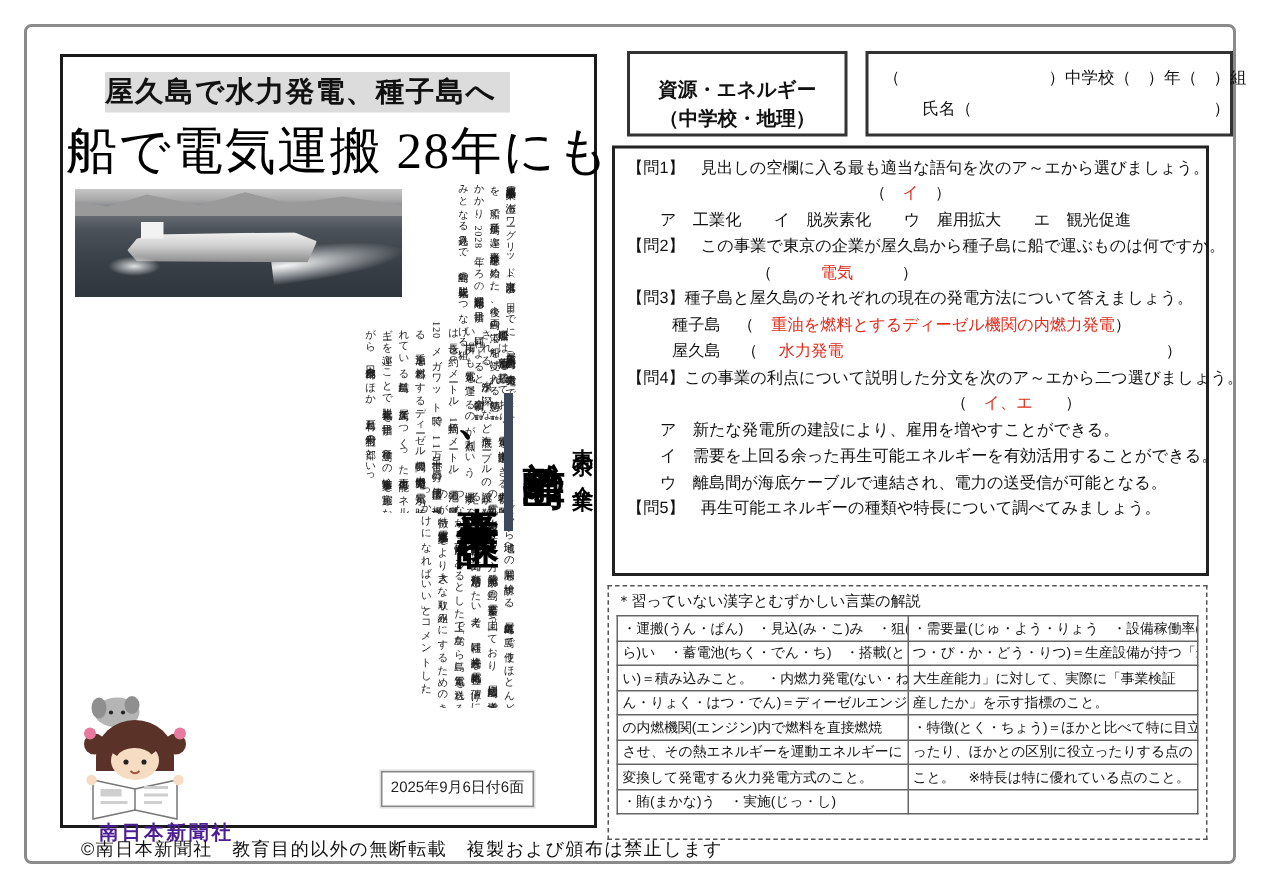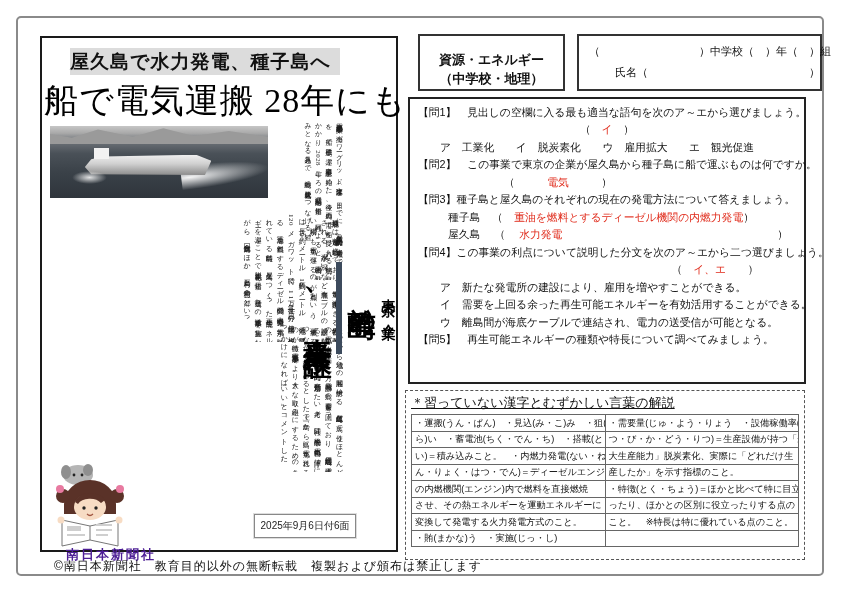--- a/index.html
+++ b/index.html
@@ -66,32 +66,32 @@
     border:2px solid #333; padding:8px 0 0 10px; font-size:11px; color:#111; }
   .name-box .row1 { white-space:nowrap; }
   .name-box .row2 { display:flex; margin-top:6px; padding-left:26px;text-align:center; }
   .name-box .row2 .sp { flex:1; }
 
   .questions-box { position:absolute; left:408px; top:97px; width:398px; height:287px;
     border:2px solid #222; padding:5px 8px; font-size:10.8px; line-height:1.62; color:#111; }
   .q-line { white-space:nowrap; }
   .ans-center { text-align:center; }
   .ans-q2 { padding-left:86px; }
-  .ans-q4 { padding-left:216px;text-align:center; }
+  .ans-q4 { padding-left:216px; }
   .opt { padding-left:22px; white-space:nowrap; }
   .red { color:#e02a1a; }
   .q3row { display:flex; padding-left:30px; white-space:nowrap; }
   .q3row .gap { width:14px; }
   .q3row .sp { flex:1; }
   .q3row.r0 .close { margin-right:42px; }
   .q3row.r1 .close { margin-right:8px; }
 
   .vocab-box { position:absolute; left:405px; top:390px; width:400px; height:170px;
     border:1.5px dashed #555; padding:3px 5px; background:#fff; }
-  .vocab-title { font-size:13px; color:#111; margin-bottom:2px;text-decoration:underline; }
+  .vocab-title { font-size:10px; color:#111; margin-bottom:2px; }
   .vocab-table { width:100%; border-collapse:collapse; table-layout:fixed; }
   .vocab-table td { border:1px solid #666; font-size:9.2px; line-height:1.1; height:16.5px;
     padding:1px 3px; white-space:nowrap; overflow:hidden; color:#111; }
 
   .footer-note { position:absolute; left:54px; top:558px; font-size:12px; color:#111; letter-spacing:1px; }
 </style>
 </head>
 <body>
 
 <div id="canvas">
@@ -211,21 +211,21 @@
           <tr>
             <td>・運搬(うん・ぱん)　・見込(み・こ)み　・狙(ね</td>
             <td>・需要量(じゅ・よう・りょう　・設備稼働率(せ</td>
           </tr>
       <tr>
             <td>ら)い　・蓄電池(ちく・でん・ち)　・搭載(とう・さ</td>
             <td>つ・び・か・どう・りつ)＝生産設備が持つ「最</td>
           </tr>
       <tr>
             <td>い)＝積み込みこと。　・内燃力発電(ない・ね</td>
-            <td>大生産能力」脱炭素化、実際に「どれだけ生</td>
+            <td>大生産能力」に対して、実際に「事業検証</td>
           </tr>
       <tr>
             <td>ん・りょく・はつ・でん)＝ディーゼルエンジンなど</td>
             <td>産したか」を示す指標のこと。</td>
           </tr>
       <tr>
             <td>の内燃機関(エンジン)内で燃料を直接燃焼</td>
             <td>・特徴(とく・ちょう)＝ほかと比べて特に目立</td>
           </tr>
       <tr>

